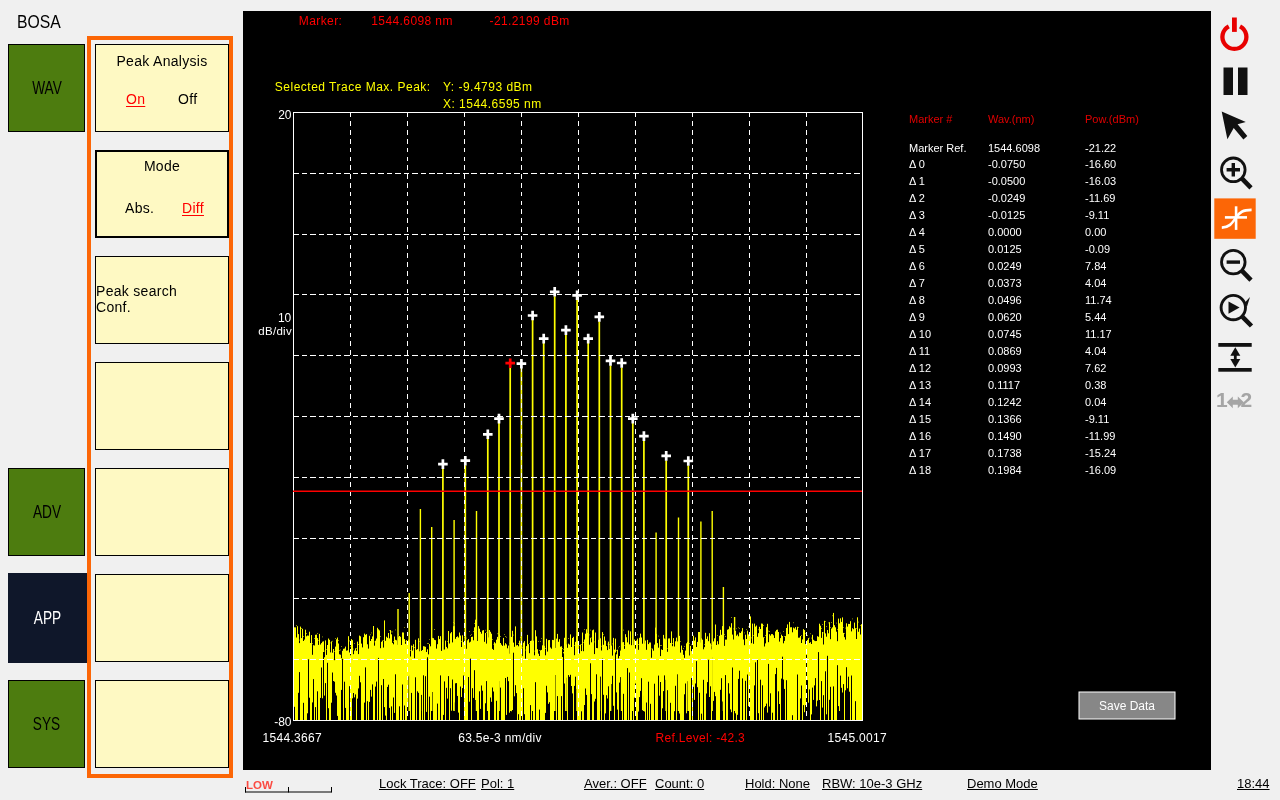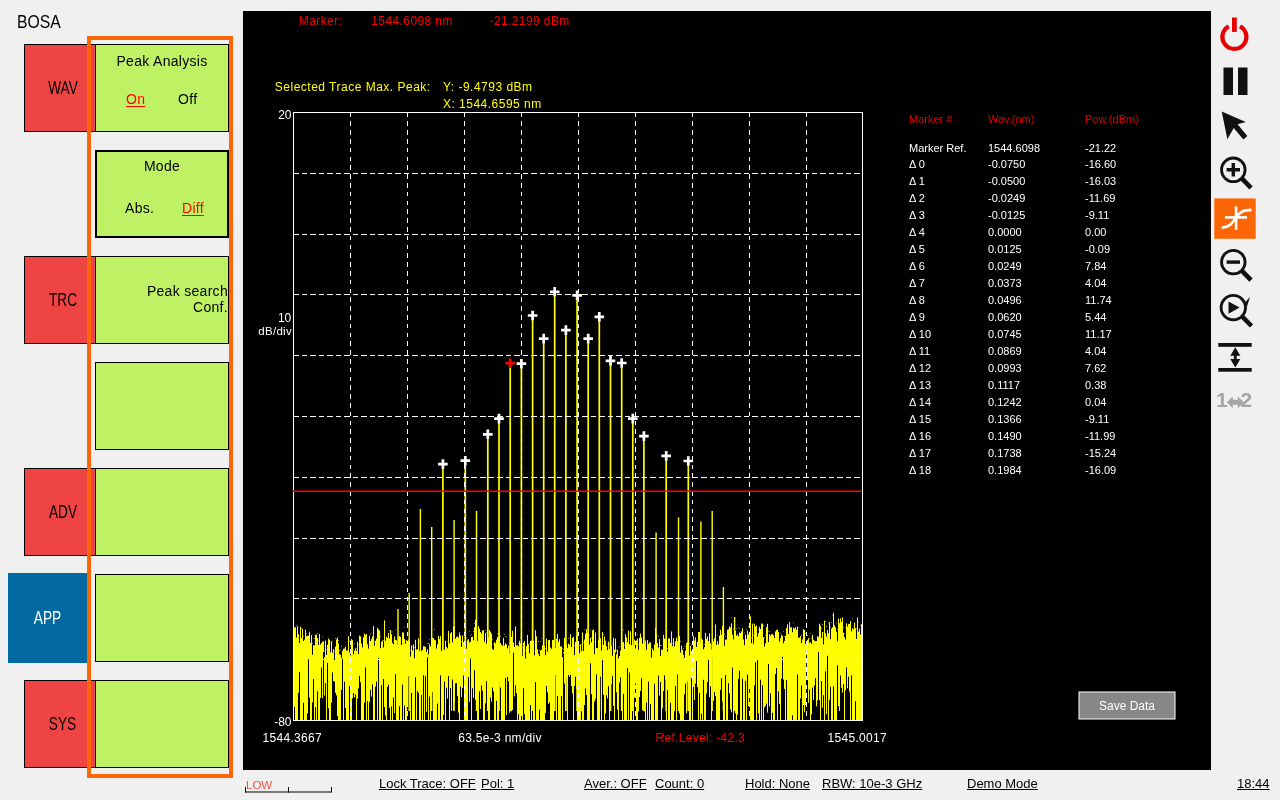--- a/index.html
+++ b/index.html
@@ -1,38 +1,35 @@
 <!DOCTYPE html>
 <html><head><meta charset="utf-8">
 <style>
 * { margin:0; padding:0; box-sizing:border-box; }
 html,body { width:1280px; height:800px; background:#f0f0f0; font-family:"Liberation Sans", sans-serif; overflow:hidden; }
 #root { position:relative; width:1280px; height:608px;padding-left:19px; }
-.nbtn { position:absolute; left:24px; width:77px; height:88px; border:1px solid #000; background:#ef4444;
+.nbtn { position:absolute; left:8px; width:77px; height:88px; border:1px solid #000; background:#4d7c0f;
   color:#000; display:flex; align-items:center; justify-content:center; }
 .nbtn > span { font-size:17.5px; display:inline-block; transform:scaleX(0.78); }
-.nbtn.app { background:#0369a1; border:none; color:#fff; left:8px; width:79px; height:90px; margin-top:-1px; }
+.nbtn.app { background:#0f172a; border:none; color:#fff; left:8px; width:79px; height:90px; margin-top:-1px; }
 #obox { position:absolute; left:87px; top:36px; width:146px; height:742px; border:4px solid #fc6606; }
-.cbtn { position:absolute; left:95px; width:134px; height:88px; border:1px solid #000; background:#bef264; font-size:14px; letter-spacing:0.3px; }
+.cbtn { position:absolute; left:95px; width:134px; height:88px; border:1px solid #000; background:#fef9c3; font-size:14px; letter-spacing:0.3px; }
 .cbtn.mode { border:2px solid #000; }
 .red { color:#f00; }
 .ul { text-decoration:underline; text-underline-offset:2px; }
 #bosa { position:absolute; left:17px; top:12px; font-size:17.5px; transform:scaleX(0.9); transform-origin:0 0; }
 .st { position:absolute; top:776px; font-size:13px; color:#000;text-decoration:underline; }
-#low { position:absolute; left:246px; top:779px; font-size:11.5px; color:#fb4b42; }
+#low { position:absolute; left:246px; top:779px; font-size:11.5px; color:#fb4b42;font-weight:bold; }
 </style></head>
 <body>
 <div id="root">
 <div id="bosa">BOSA</div>
 <div class="nbtn" style="top:44px">
       <span>WAV</span>
     </div>
-<div class="nbtn" style="top:256px">
-      <span>TRC</span>
-    </div>
 <div class="nbtn" style="top:468px">
       <span>ADV</span>
     </div>
 <div class="nbtn app" style="top:574px">
       <span>APP</span>
     </div>
 <div class="nbtn" style="top:680px">
       <span>SYS</span>
     </div>
 <div id="obox"></div>
@@ -40,21 +37,21 @@
       <div style="position:absolute;top:7.5px;left:0;right:0;text-align:center">Peak Analysis</div>
       <div style="position:absolute;top:46px;left:30px" class="red ul">On</div>
       <div style="position:absolute;top:46px;left:82px">Off</div>
     </div>
 <div class="cbtn mode" style="top:150px">
       <div style="position:absolute;top:5.5px;left:0;right:0;text-align:center">Mode</div>
       <div style="position:absolute;top:47.5px;left:28px">Abs.</div>
       <div style="position:absolute;top:47.5px;left:85px" class="red ul">Diff</div>
     </div>
 <div class="cbtn" style="top:256px">
-      <div style="position:absolute;top:26px;left:0;right:0;text-align:right;line-height:16px">Peak search<br>Conf.</div>
+      <div style="position:absolute;top:26px;left:0;right:0;text-align:left;line-height:16px">Peak search<br>Conf.</div>
     </div>
 <div class="cbtn" style="top:362px"></div>
 <div class="cbtn" style="top:468px"></div>
 <div class="cbtn" style="top:574px"></div>
 <div class="cbtn" style="top:680px"></div>
 <svg width="968" height="759" viewBox="0 0 968 759" style="position:absolute;left:243px;top:11px">
 <rect width="968" height="759" fill="#000"></rect>
 <path d="M50.5 709V613.9M51.5 709V616.3M52.5 709V616.4M53.5 709V614.4M54.5 709V615.2M55.5 709V623.1M56.5 709V628.8M57.5 709V615.6M58.5 709V617.3M59.5 709V617.8M60.5 709V625.4M61.5 709V628.6M62.5 709V618.7M63.5 709V622.3M64.5 709V624.5M65.5 709V624.7M66.5 709V620.7M67.5 709V632.0M68.5 709V624.1M69.5 709V632.0M70.5 709V634.2M71.5 709V627.2M72.5 709V623.8M73.5 709V623.6M74.5 709V622.4M75.5 709V629.0M76.5 709V622.9M77.5 709V633.5M78.5 709V632.1M79.5 709V625.7M80.5 709V630.3M81.5 709V639.8M82.5 709V629.4M83.5 709V638.4M84.5 709V634.0M85.5 709V627.5M86.5 709V628.8M87.5 709V631.7M88.5 709V630.4M89.5 709V629.9M90.5 709V638.0M91.5 709V640.1M92.5 709V627.1M93.5 709V628.3M94.5 709V626.5M95.5 709V629.2M96.5 709V639.5M97.5 709V638.7M98.5 709V635.4M99.5 709V639.8M100.5 709V637.8M101.5 709V637.5M102.5 709V635.6M103.5 709V639.7M104.5 709V639.4M105.5 709V625.2M106.5 709V629.7M107.5 709V635.2M108.5 709V628.1M109.5 709V629.2M110.5 709V637.8M111.5 709V632.4M112.5 709V637.3M113.5 709V637.1M114.5 709V630.6M115.5 709V633.1M116.5 709V624.6M117.5 709V625.3M118.5 709V632.6M119.5 709V636.4M120.5 709V626.2M121.5 709V622.6M122.5 709V623.8M123.5 709V623.1M124.5 709V633.3M125.5 709V637.6M126.5 709V624.8M127.5 709V623.6M128.5 709V621.7M129.5 709V625.4M130.5 709V615.0M131.5 709V630.7M132.5 709V629.7M133.5 709V627.5M134.5 709V616.8M135.5 709V618.3M136.5 709V619.4M137.5 709V625.1M138.5 709V630.8M139.5 709V629.6M140.5 709V629.5M141.5 709V609.4M142.5 709V629.8M143.5 709V625.7M144.5 709V626.8M145.5 709V622.0M146.5 709V619.5M147.5 709V619.1M148.5 709V620.7M149.5 709V620.7M150.5 709V630.3M151.5 709V625.5M152.5 709V618.7M153.5 709V629.3M154.5 709V633.8M155.5 709V622.9M156.5 709V625.0M157.5 709V625.8M158.5 709V634.0M159.5 709V621.4M160.5 709V621.5M161.5 709V616.0M162.5 709V629.9M163.5 709V629.1M164.5 709V630.0M165.5 709V628.7M166.5 709V630.8M167.5 709V639.4M168.5 709V634.5M169.5 709V635.5M170.5 709V633.3M171.5 709V636.4M172.5 709V628.8M173.5 709V638.8M174.5 709V638.1M175.5 709V627.3M176.5 709V630.0M177.5 709V635.1M178.5 709V640.0M179.5 709V639.0M180.5 709V635.2M181.5 709V635.4M182.5 709V635.8M183.5 709V641.0M184.5 709V632.1M185.5 709V632.2M186.5 709V628.0M187.5 709V635.3M188.5 709V631.2M189.5 709V626.9M190.5 709V627.2M191.5 709V618.3M192.5 709V629.2M193.5 709V637.6M194.5 709V633.2M195.5 709V624.9M196.5 709V628.1M197.5 709V625.2M198.5 709V639.9M199.5 709V631.0M200.5 709V638.6M201.5 709V638.5M202.5 709V629.6M203.5 709V635.9M204.5 709V630.0M205.5 709V620.0M206.5 709V632.5M207.5 709V622.3M208.5 709V621.1M209.5 709V631.4M210.5 709V611.0M211.5 709V612.2M212.5 709V627.8M213.5 709V626.0M214.5 709V625.3M215.5 709V626.5M216.5 709V621.5M217.5 709V624.5M218.5 709V630.1M219.5 709V624.3M220.5 709V631.1M221.5 709V626.4M222.5 709V630.1M223.5 709V626.8M224.5 709V629.3M225.5 709V628.0M226.5 709V620.3M227.5 709V624.0M228.5 709V623.0M229.5 709V625.7M230.5 709V620.0M231.5 709V612.4M232.5 709V608.7M233.5 709V628.0M234.5 709V630.0M235.5 709V615.1M236.5 709V617.7M237.5 709V620.9M238.5 709V622.7M239.5 709V619.5M240.5 709V619.1M241.5 709V630.8M242.5 709V618.9M243.5 709V621.5M244.5 709V627.7M245.5 709V626.4M246.5 709V619.0M247.5 709V620.8M248.5 709V622.7M249.5 709V628.2M250.5 709V632.9M251.5 709V631.2M252.5 709V632.3M253.5 709V628.7M254.5 709V622.6M255.5 709V622.0M256.5 709V623.4M257.5 709V625.1M258.5 709V633.7M259.5 709V634.9M260.5 709V626.9M261.5 709V623.5M262.5 709V625.3M263.5 709V625.9M264.5 709V637.3M265.5 709V634.6M266.5 709V631.9M267.5 709V632.5M268.5 709V625.9M269.5 709V619.8M270.5 709V623.8M271.5 709V635.8M272.5 709V615.4M273.5 709V634.4M274.5 709V634.0M275.5 709V632.4M276.5 709V629.7M277.5 709V626.1M278.5 709V633.7M279.5 709V636.6M280.5 709V631.7M281.5 709V630.1M282.5 709V638.8M283.5 709V635.1M284.5 709V623.9M285.5 709V633.2M286.5 709V632.3M287.5 709V630.0M288.5 709V629.6M289.5 709V639.2M290.5 709V629.7M291.5 709V639.8M292.5 709V619.2M293.5 709V625.4M294.5 709V638.2M295.5 709V630.5M296.5 709V639.3M297.5 709V630.5M298.5 709V627.0M299.5 709V634.3M300.5 709V619.8M301.5 709V634.8M302.5 709V637.4M303.5 709V627.8M304.5 709V640.6M305.5 709V629.2M306.5 709V629.0M307.5 709V636.5M308.5 709V637.7M309.5 709V628.9M310.5 709V629.1M311.5 709V631.0M312.5 709V636.9M313.5 709V627.6M314.5 709V622.9M315.5 709V630.8M316.5 709V628.2M317.5 709V635.7M318.5 709V635.3M319.5 709V637.2M320.5 709V638.5M321.5 709V626.8M322.5 709V636.8M323.5 709V633.4M324.5 709V636.8M325.5 709V627.3M326.5 709V633.6M327.5 709V623.4M328.5 709V636.0M329.5 709V627.0M330.5 709V625.8M331.5 709V634.0M332.5 709V630.8M333.5 709V625.1M334.5 709V629.6M335.5 709V633.4M336.5 709V634.2M337.5 709V633.5M338.5 709V633.0M339.5 709V621.5M340.5 709V631.0M341.5 709V618.5M342.5 709V622.7M343.5 709V618.2M344.5 709V622.0M345.5 709V618.1M346.5 709V623.7M347.5 709V618.8M348.5 709V626.7M349.5 709V619.3M350.5 709V618.6M351.5 709V630.7M352.5 709V621.5M353.5 709V637.0M354.5 709V637.2M355.5 709V628.8M356.5 709V619.8M357.5 709V627.3M358.5 709V634.9M359.5 709V621.1M360.5 709V623.1M361.5 709V625.5M362.5 709V629.7M363.5 709V635.1M364.5 709V632.8M365.5 709V630.6M366.5 709V633.5M367.5 709V639.8M368.5 709V634.6M369.5 709V632.7M370.5 709V626.9M371.5 709V638.6M372.5 709V627.6M373.5 709V639.3M374.5 709V638.7M375.5 709V636.7M376.5 709V635.3M377.5 709V639.6M378.5 709V635.7M379.5 709V631.3M380.5 709V618.8M381.5 709V634.4M382.5 709V623.2M383.5 709V626.2M384.5 709V631.4M385.5 709V619.5M386.5 709V633.3M387.5 709V620.4M388.5 709V634.2M389.5 709V626.5M390.5 709V634.0M391.5 709V628.5M392.5 709V632.2M393.5 709V629.5M394.5 709V623.6M395.5 709V633.2M396.5 709V626.8M397.5 709V622.6M398.5 709V626.5M399.5 709V632.7M400.5 709V624.5M401.5 709V632.6M402.5 709V629.5M403.5 709V638.8M404.5 709V628.9M405.5 709V633.1M406.5 709V631.5M407.5 709V631.5M408.5 709V637.7M409.5 709V637.6M410.5 709V639.7M411.5 709V633.6M412.5 709V616.6M413.5 709V622.9M414.5 709V632.1M415.5 709V624.8M416.5 709V628.1M417.5 709V634.1M418.5 709V634.3M419.5 709V639.0M420.5 709V623.9M421.5 709V627.5M422.5 709V628.3M423.5 709V633.1M424.5 709V637.0M425.5 709V627.5M426.5 709V627.4M427.5 709V632.0M428.5 709V620.4M429.5 709V632.4M430.5 709V627.1M431.5 709V635.5M432.5 709V630.3M433.5 709V626.6M434.5 709V630.4M435.5 709V636.8M436.5 709V624.9M437.5 709V630.5M438.5 709V634.5M439.5 709V638.9M440.5 709V637.2M441.5 709V635.0M442.5 709V639.6M443.5 709V632.3M444.5 709V630.9M445.5 709V633.3M446.5 709V632.4M447.5 709V634.9M448.5 709V633.6M449.5 709V633.6M450.5 709V624.7M451.5 709V629.6M452.5 709V626.4M453.5 709V636.0M454.5 709V630.9M455.5 709V621.0M456.5 709V621.0M457.5 709V631.6M458.5 709V627.3M459.5 709V628.7M460.5 709V638.3M461.5 709V633.0M462.5 709V621.8M463.5 709V627.9M464.5 709V625.4M465.5 709V630.2M466.5 709V622.2M467.5 709V632.4M468.5 709V634.6M469.5 709V624.7M470.5 709V630.4M471.5 709V627.3M472.5 709V613.5M473.5 709V634.0M474.5 709V624.0M475.5 709V633.3M476.5 709V624.8M477.5 709V618.8M478.5 709V623.8M479.5 709V615.1M480.5 709V611.1M481.5 709V623.2M482.5 709V625.1M483.5 709V628.6M484.5 709V618.7M485.5 709V618.2M486.5 709V615.3M487.5 709V616.5M488.5 709V606.1M489.5 709V623.6M490.5 709V617.7M491.5 709V617.5M492.5 709V619.9M493.5 709V617.6M494.5 709V623.5M495.5 709V616.6M496.5 709V617.0M497.5 709V622.0M498.5 709V620.4M499.5 709V617.1M500.5 709V628.5M501.5 709V621.7M502.5 709V623.7M503.5 709V618.5M504.5 709V619.7M505.5 709V615.6M506.5 709V623.5M507.5 709V605.4M508.5 709V626.7M509.5 709V612.6M510.5 709V624.4M511.5 709V612.6M512.5 709V615.6M513.5 709V614.5M514.5 709V625.8M515.5 709V618.6M516.5 709V615.8M517.5 709V618.0M518.5 709V612.5M519.5 709V612.7M520.5 709V614.4M521.5 709V626.0M522.5 709V624.2M523.5 709V616.2M524.5 709V612.8M525.5 709V619.8M526.5 709V620.1M527.5 709V624.6M528.5 709V623.1M529.5 709V623.1M530.5 709V624.3M531.5 709V627.0M532.5 709V620.4M533.5 709V618.9M534.5 709V618.6M535.5 709V621.0M536.5 709V630.6M537.5 709V621.8M538.5 709V623.7M539.5 709V625.0M540.5 709V620.1M541.5 709V625.3M542.5 709V625.1M543.5 709V617.0M544.5 709V613.4M545.5 709V623.1M546.5 709V610.9M547.5 709V616.3M548.5 709V616.2M549.5 709V621.3M550.5 709V611.6M551.5 709V617.5M552.5 709V616.1M553.5 709V618.8M554.5 709V615.8M555.5 709V616.5M556.5 709V626.6M557.5 709V625.0M558.5 709V624.2M559.5 709V628.4M560.5 709V618.1M561.5 709V619.1M562.5 709V622.0M563.5 709V630.8M564.5 709V624.4M565.5 709V627.1M566.5 709V626.8M567.5 709V622.6M568.5 709V626.8M569.5 709V623.8M570.5 709V628.8M571.5 709V629.7M572.5 709V630.1M573.5 709V630.0M574.5 709V625.2M575.5 709V625.8M576.5 709V612.7M577.5 709V614.7M578.5 709V617.2M579.5 709V613.3M580.5 709V621.7M581.5 709V609.8M582.5 709V610.0M583.5 709V615.2M584.5 709V619.0M585.5 709V611.7M586.5 709V611.2M587.5 709V616.3M588.5 709V611.3M589.5 709V604.6M590.5 709V601.9M591.5 709V614.2M592.5 709V616.3M593.5 709V611.8M594.5 709V618.0M595.5 709V607.6M596.5 709V612.3M597.5 709V607.3M598.5 709V610.9M599.5 709V606.4M600.5 709V616.0M601.5 709V622.1M602.5 709V616.8M603.5 709V612.3M604.5 709V615.6M605.5 709V612.9M606.5 709V613.0M607.5 709V610.2M608.5 709V620.4M609.5 709V607.7M610.5 709V618.2M611.5 709V611.6M612.5 709V617.2M613.5 709V617.0M614.5 709V606.3M615.5 709V610.8M616.5 709V617.6M617.5 709V614.4M618.5 709V613.2" stroke="#ffff00" stroke-width="1"></path>
 <path d="M50.5 709V674.1M51.5 709V695.8M53.5 614.9V626.5M55.5 709V681.8M56.5 709V661.1M56.5 629.3V632.1M58.5 617.8V627.1M60.5 709V691.8M60.5 625.9V630.0M63.5 622.8V625.3M64.5 709V702.3M65.5 709V648.3M66.5 709V686.7M69.5 709V691.4M69.5 632.5V643.8M70.5 709V668.1M71.5 627.7V634.5M72.5 709V696.1M74.5 709V680.3M74.5 622.9V627.1M75.5 629.5V633.9M77.5 709V686.9M78.5 709V656.5M79.5 709V687.3M79.5 626.2V630.7M80.5 709V641.0M81.5 709V684.6M81.5 640.3V646.3M82.5 709V672.1M83.5 638.9V643.9M84.5 709V651.8M85.5 709V697.2M87.5 632.2V641.4M88.5 709V691.7M89.5 709V661.5M89.5 630.4V641.7M90.5 709V670.0M91.5 709V670.7M91.5 640.6V649.2M92.5 709V681.8M92.5 627.6V635.6M93.5 709V684.5M94.5 709V704.9M95.5 629.7V632.5M96.5 640.0V643.3M97.5 639.2V643.7M98.5 709V678.9M98.5 635.9V647.2M99.5 709V647.8M101.5 709V670.7M102.5 709V696.9M106.5 709V675.2M106.5 630.2V641.5M107.5 635.7V644.3M109.5 709V687.3M110.5 709V682.0M110.5 638.3V643.2M111.5 709V686.4M111.5 632.9V639.6M112.5 709V683.4M113.5 637.6V639.8M114.5 709V687.6M115.5 709V677.4M115.5 633.6V643.1M116.5 709V664.8M117.5 709V671.3M121.5 709V691.6M122.5 709V656.4M124.5 709V690.2M126.5 709V690.9M127.5 709V678.9M127.5 624.1V630.0M128.5 709V685.6M128.5 622.2V628.0M129.5 709V673.4M131.5 631.2V634.7M132.5 709V675.6M133.5 709V670.6M135.5 709V646.9M137.5 625.6V637.2M138.5 709V674.2M140.5 709V668.0M140.5 630.0V636.6M141.5 709V696.1M142.5 709V704.6M144.5 709V675.9M145.5 709V673.7M146.5 709V696.9M146.5 620.0V627.4M148.5 709V695.4M148.5 621.2V623.3M149.5 621.2V631.9M150.5 709V686.5M150.5 630.8V633.3M151.5 709V701.9M152.5 709V663.3M152.5 619.2V628.8M155.5 623.4V626.2M156.5 709V695.3M159.5 709V673.5M161.5 709V694.5M161.5 616.5V628.1M162.5 630.4V632.8M164.5 709V691.0M165.5 709V665.3M166.5 709V664.3M167.5 639.9V645.5M168.5 709V681.9M169.5 636.0V639.6M171.5 636.9V647.2M172.5 709V666.3M174.5 709V680.3M175.5 709V681.8M176.5 630.5V640.3M178.5 709V683.9M180.5 709V664.3M182.5 709V665.2M183.5 709V700.9M184.5 709V646.3M184.5 632.6V638.3M185.5 632.7V643.4M186.5 709V685.6M186.5 628.5V633.1M188.5 709V694.5M189.5 709V681.0M191.5 618.8V628.8M194.5 709V692.6M197.5 709V664.4M200.5 709V703.9M201.5 709V670.4M203.5 709V676.8M204.5 709V687.6M204.5 630.5V637.4M205.5 709V665.1M207.5 709V677.2M208.5 709V699.7M209.5 709V668.5M210.5 709V699.5M210.5 611.5V615.2M211.5 709V691.4M211.5 612.7V615.2M212.5 709V672.3M213.5 709V672.1M214.5 709V684.9M215.5 709V701.6M217.5 709V675.5M218.5 709V686.0M218.5 630.6V636.0M219.5 709V677.1M220.5 709V664.5M221.5 626.9V632.4M223.5 627.3V637.8M225.5 709V666.0M226.5 709V690.7M226.5 620.8V631.5M227.5 709V647.6M227.5 624.5V630.7M228.5 623.5V626.0M229.5 709V677.2M230.5 709V686.9M230.5 620.5V629.3M231.5 709V659.2M231.5 612.9V616.3M232.5 709V689.0M233.5 709V668.8M233.5 628.5V630.7M236.5 709V680.3M237.5 709V697.9M238.5 709V674.5M239.5 709V679.7M242.5 709V692.3M242.5 619.4V622.0M243.5 709V670.1M243.5 622.0V632.6M244.5 709V681.7M247.5 709V686.5M248.5 709V690.8M249.5 709V676.5M249.5 628.7V637.9M250.5 709V680.5M250.5 633.4V638.9M253.5 709V689.8M254.5 623.1V625.9M255.5 622.5V627.9M256.5 709V670.1M257.5 709V676.6M257.5 625.6V632.0M261.5 624.0V634.5M262.5 709V667.0M262.5 625.8V632.2M263.5 709V703.9M263.5 626.4V633.4M264.5 709V665.9M265.5 709V670.2M266.5 709V701.7M266.5 632.4V642.7M267.5 709V692.9M268.5 709V700.3M269.5 709V699.0M270.5 709V641.7M270.5 624.3V631.6M271.5 709V685.3M272.5 709V674.2M273.5 709V682.1M275.5 709V703.2M275.5 632.9V635.3M277.5 626.6V632.3M278.5 709V664.1M279.5 637.1V645.1M280.5 709V677.2M281.5 709V703.2M282.5 639.3V647.7M286.5 632.8V642.2M287.5 709V694.1M289.5 709V676.4M291.5 640.3V644.3M292.5 709V671.2M295.5 631.0V642.7M296.5 709V698.6M296.5 639.8V645.0M297.5 631.0V639.4M298.5 627.5V638.9M302.5 709V701.9M302.5 637.9V644.3M303.5 709V674.8M304.5 709V681.4M305.5 709V692.8M306.5 709V691.2M311.5 709V653.9M312.5 709V664.0M314.5 709V685.1M318.5 709V685.1M319.5 637.7V646.0M320.5 709V642.3M320.5 639.0V641.2M321.5 709V672.5M322.5 709V696.3M323.5 709V666.7M325.5 709V664.1M325.5 627.8V632.7M326.5 709V665.8M327.5 709V663.8M328.5 709V675.0M329.5 709V682.4M331.5 709V674.9M331.5 634.5V644.2M332.5 709V665.7M333.5 709V677.9M336.5 634.7V642.4M338.5 709V700.3M338.5 633.5V640.1M340.5 631.5V640.2M341.5 709V694.0M341.5 619.0V628.5M342.5 709V677.5M343.5 709V683.9M346.5 624.2V633.7M347.5 709V652.3M347.5 619.3V626.8M348.5 709V683.1M348.5 627.2V631.3M351.5 709V690.5M351.5 631.2V643.1M352.5 709V687.8M353.5 709V663.3M357.5 709V665.6M358.5 635.4V639.5M359.5 709V647.7M360.5 709V683.8M360.5 623.6V633.8M362.5 709V702.4M363.5 709V684.2M364.5 709V687.5M364.5 633.3V639.1M365.5 709V675.3M366.5 634.0V638.0M367.5 709V674.6M367.5 640.3V645.0M368.5 709V673.0M369.5 709V664.8M369.5 633.2V644.6M370.5 709V694.8M372.5 709V641.5M373.5 709V681.4M373.5 639.8V643.3M374.5 709V698.6M375.5 637.2V647.4M376.5 709V671.6M376.5 635.8V645.0M377.5 709V666.1M378.5 709V669.6M378.5 636.2V645.3M380.5 709V682.8M380.5 619.3V631.1M381.5 634.9V637.9M384.5 709V657.1M386.5 709V661.5M389.5 709V694.9M391.5 709V686.6M392.5 709V672.5M392.5 632.7V637.4M394.5 624.1V627.6M395.5 709V700.5M395.5 633.7V638.8M396.5 709V686.1M397.5 709V679.9M398.5 709V667.2M399.5 709V699.2M400.5 709V684.7M400.5 625.0V629.5M401.5 709V700.5M403.5 709V691.5M405.5 709V670.7M407.5 709V692.8M408.5 638.2V646.8M411.5 709V672.7M415.5 709V664.6M415.5 625.3V636.7M416.5 709V684.7M417.5 709V671.0M417.5 634.6V645.1M418.5 634.8V638.4M419.5 709V697.3M420.5 709V680.1M421.5 709V664.4M422.5 709V668.8M424.5 709V679.2M424.5 637.5V640.8M427.5 709V691.8M429.5 632.9V635.2M431.5 709V700.2M432.5 709V674.8M434.5 709V663.3M435.5 709V675.1M436.5 709V702.5M437.5 631.0V641.6M440.5 637.7V643.8M441.5 709V683.3M441.5 635.5V646.9M442.5 709V672.5M443.5 709V702.3M444.5 709V670.2M445.5 709V676.3M445.5 633.8V636.8M446.5 632.9V644.5M448.5 709V667.0M448.5 634.1V640.1M449.5 634.1V640.9M450.5 709V675.8M451.5 709V688.9M452.5 709V672.5M453.5 709V650.1M454.5 709V676.2M456.5 709V681.8M458.5 709V702.7M460.5 709V668.8M461.5 633.5V636.2M463.5 709V682.5M464.5 709V671.1M465.5 709V648.8M466.5 709V686.0M467.5 709V675.3M468.5 635.1V638.4M469.5 709V646.0M469.5 625.2V627.8M470.5 709V689.9M471.5 709V680.9M472.5 709V685.2M474.5 624.5V630.2M477.5 709V678.8M478.5 709V667.2M479.5 709V690.5M480.5 611.6V618.9M481.5 623.7V634.9M482.5 709V664.1M482.5 625.6V628.6M485.5 709V672.2M486.5 709V682.5M487.5 709V698.4M488.5 709V701.2M488.5 606.6V612.2M489.5 709V656.5M490.5 618.2V628.5M491.5 709V678.5M492.5 709V702.3M493.5 618.1V624.7M494.5 709V703.8M495.5 709V667.9M495.5 617.1V625.3M496.5 709V659.7M496.5 617.5V621.5M499.5 709V667.4M501.5 622.2V634.2M502.5 709V669.8M503.5 619.0V628.0M504.5 709V663.5M505.5 709V695.2M505.5 616.1V623.4M506.5 709V674.9M508.5 627.2V632.2M510.5 624.9V632.8M511.5 709V674.4M512.5 709V651.3M514.5 709V648.6M515.5 709V702.2M515.5 619.1V622.2M517.5 709V668.7M519.5 709V674.3M520.5 614.9V626.3M521.5 709V696.4M521.5 626.5V635.5M522.5 709V695.0M522.5 624.7V632.4M523.5 709V692.6M524.5 709V701.6M525.5 709V652.9M525.5 620.3V631.2M526.5 709V695.5M526.5 620.6V623.2M527.5 709V682.3M529.5 709V701.7M532.5 709V663.1M533.5 709V656.9M535.5 709V680.3M536.5 709V693.0M537.5 622.3V627.1M538.5 709V667.6M539.5 709V645.7M540.5 709V668.5M540.5 620.6V632.3M541.5 709V677.9M541.5 625.8V629.9M543.5 709V669.2M549.5 709V704.2M550.5 612.1V616.6M554.5 709V663.5M555.5 617.0V626.7M557.5 709V687.4M558.5 709V674.5M558.5 624.7V632.0M560.5 709V694.1M561.5 709V701.2M562.5 709V694.1M562.5 622.5V633.0M563.5 709V643.9M564.5 709V669.1M564.5 624.9V628.9M565.5 709V691.7M566.5 709V678.4M566.5 627.3V632.0M567.5 623.1V631.2M568.5 709V703.4M568.5 627.3V633.0M569.5 709V676.6M570.5 709V688.9M571.5 709V674.4M572.5 709V667.1M573.5 709V695.4M574.5 709V689.6M575.5 709V641.1M576.5 709V689.0M578.5 709V670.1M578.5 617.7V626.9M579.5 709V696.6M579.5 613.8V621.0M580.5 709V684.2M580.5 622.2V633.5M582.5 709V660.3M582.5 610.5V622.4M583.5 709V703.3M583.5 615.7V625.7M584.5 709V644.8M585.5 612.2V622.3M586.5 709V688.8M587.5 709V675.8M587.5 616.8V628.2M588.5 611.8V617.6M589.5 605.1V616.3M590.5 709V675.4M593.5 612.3V620.7M594.5 709V654.2M594.5 618.5V630.2M595.5 709V695.1M596.5 709V700.0M597.5 709V664.6M598.5 709V676.8M599.5 709V681.5M600.5 709V673.1M600.5 616.5V621.9M601.5 622.6V626.2M602.5 709V679.3M602.5 617.3V628.6M603.5 709V656.2M604.5 709V677.3M605.5 709V665.7M606.5 709V680.7M608.5 709V664.5M609.5 608.2V617.2M612.5 709V690.2M613.5 617.5V628.0M615.5 611.3V620.8M617.5 614.9V623.5" stroke="#000" stroke-width="1"></path>
 <path d="M155.0 598V700M166.2 582V700M177.4 498V700M188.7 516V700M211.1 509V700M233.5 500V700M413.1 521.4V700M435.5 506.4V700M457.9 510.6V700M469.2 500.1V700M480.4 576V700M491.6 606V700" stroke="#ffff00" stroke-width="1.4"></path>

